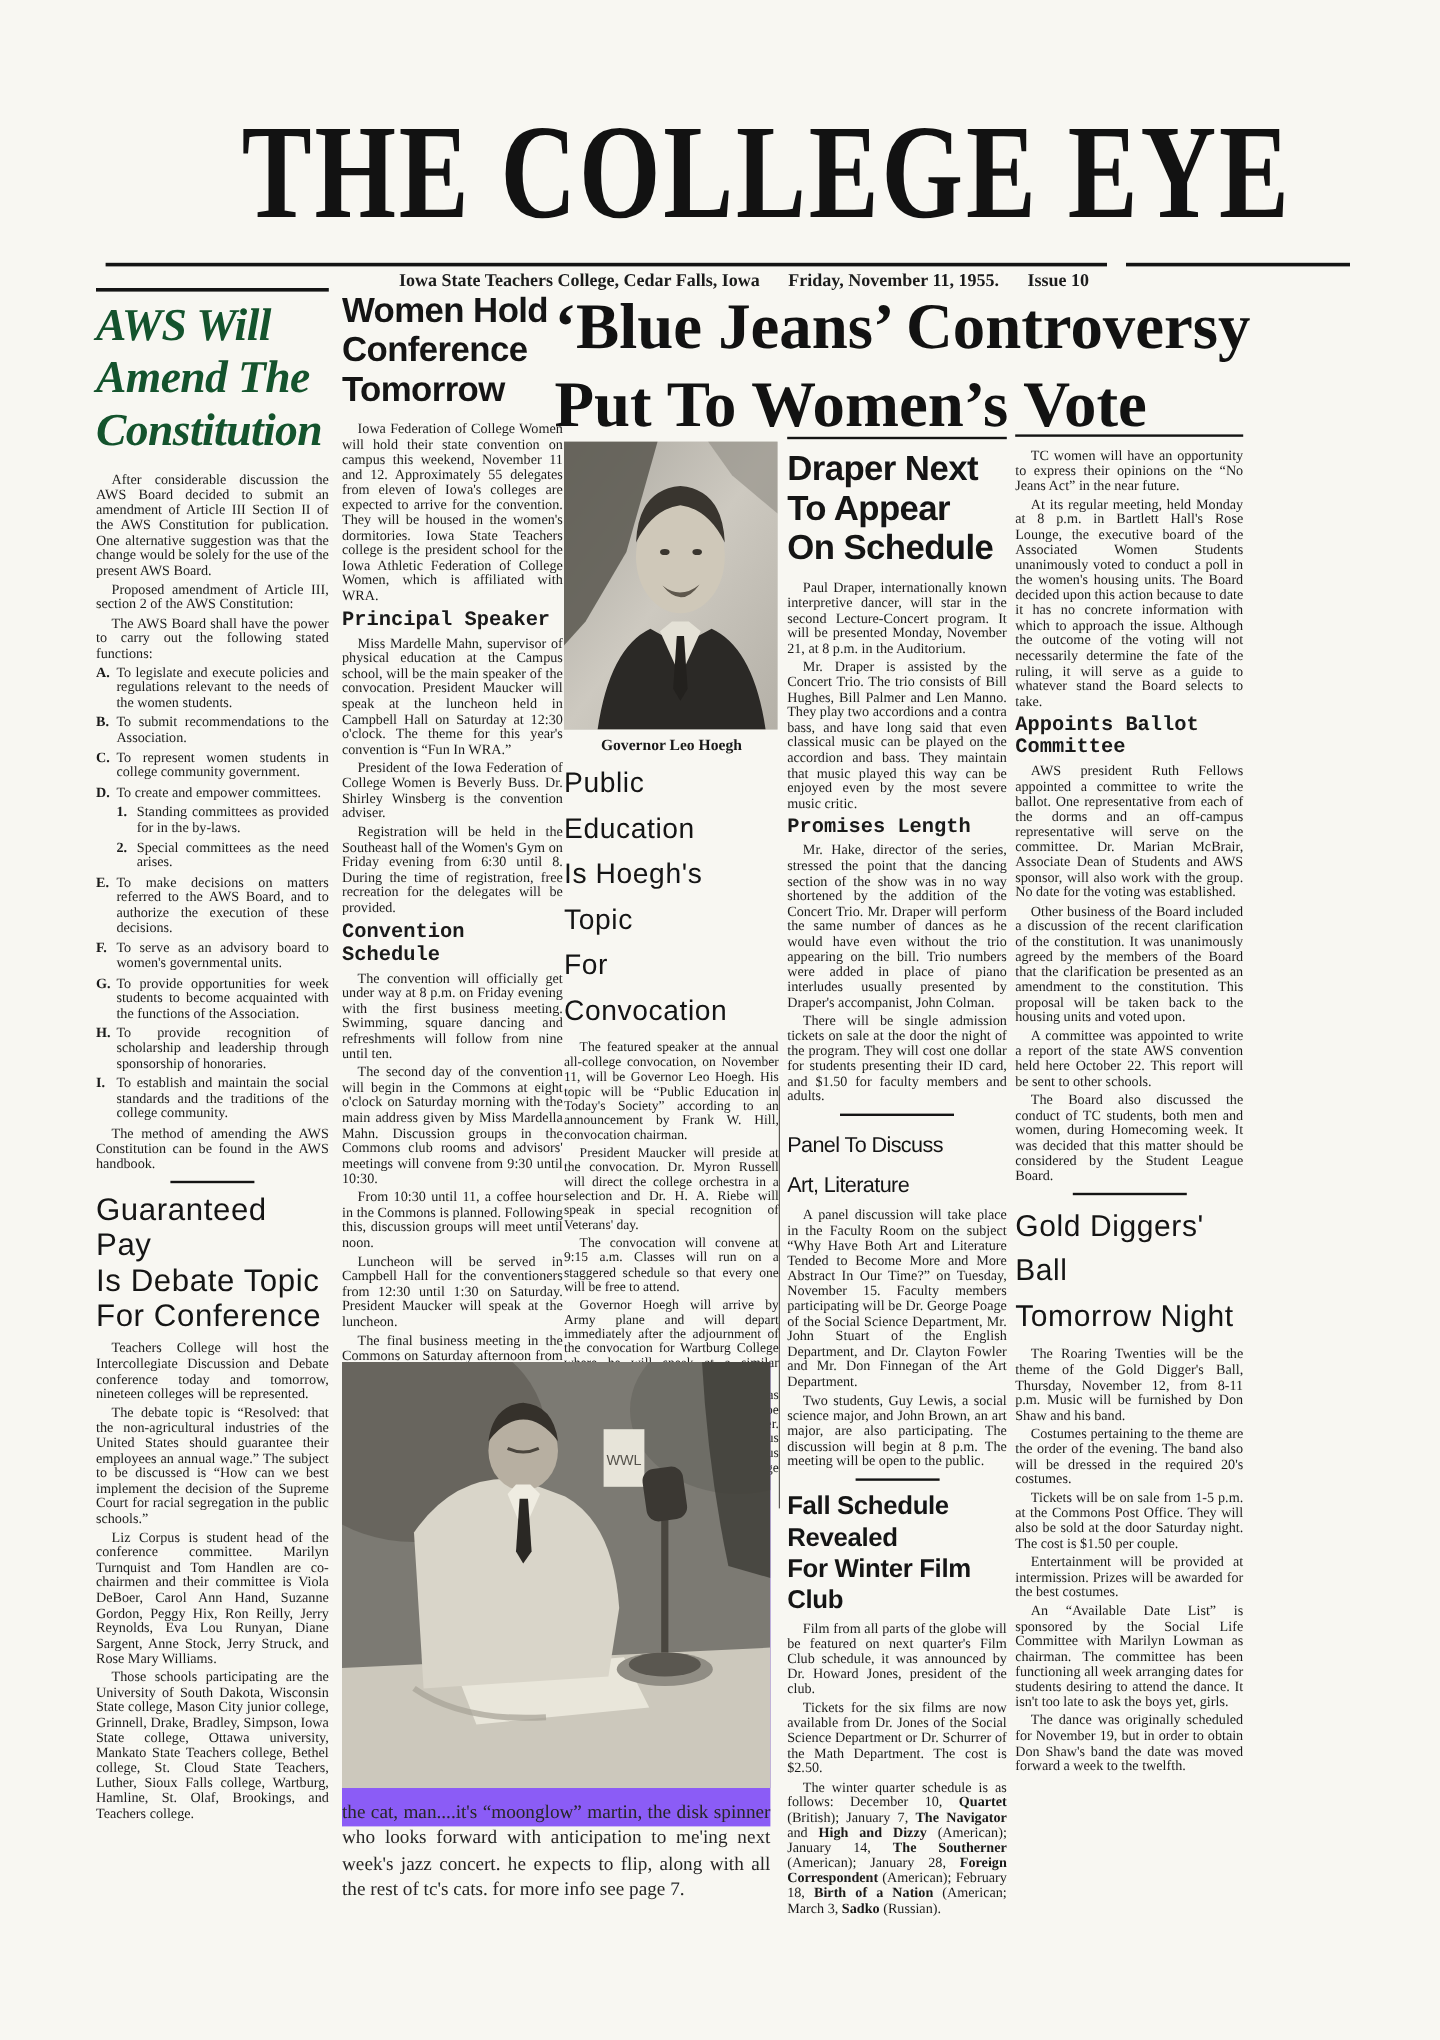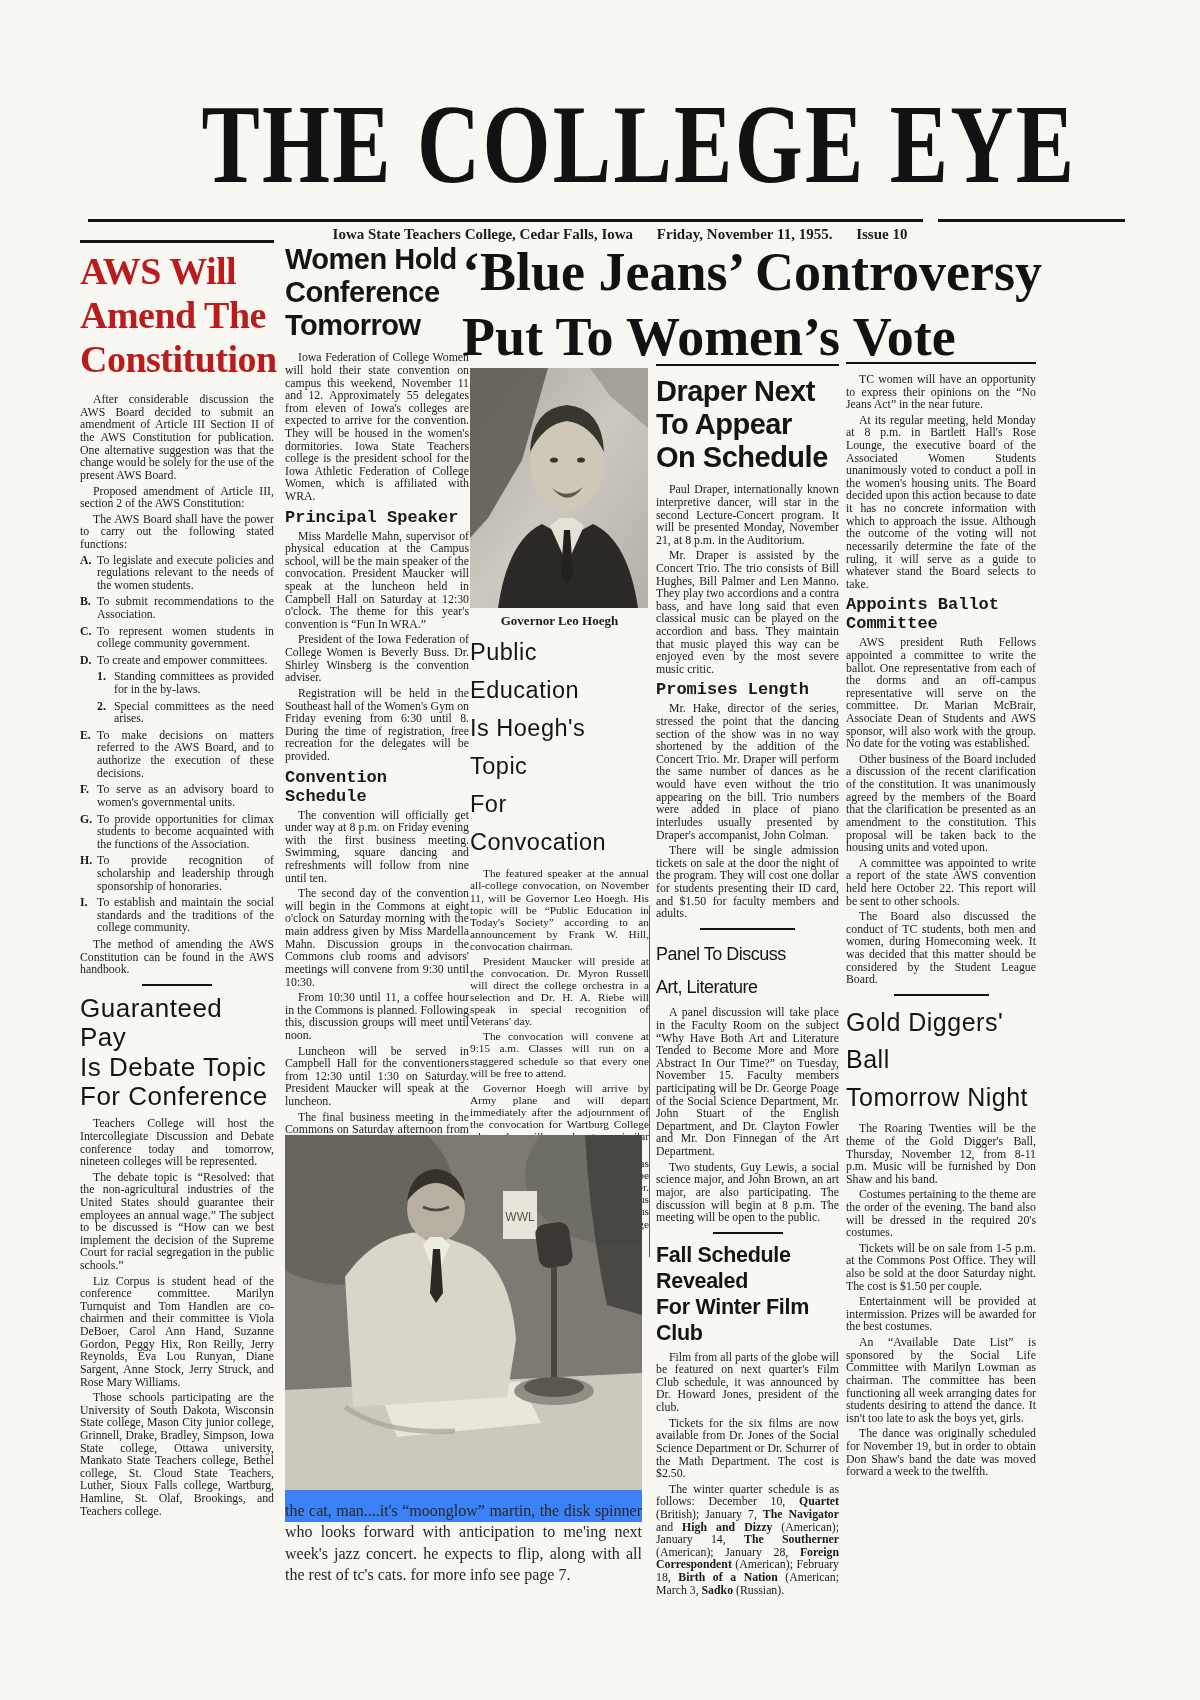--- a/index.html
+++ b/index.html
@@ -25,42 +25,42 @@
   #col1 { left:80px;  width:194px; top:240px; }
   #col2 { left:285px; width:184px; top:243px; }
   #col3 { left:470px; width:179px; top:368px; }
   #col4 { left:656px; width:183px; top:364px; }
   #col5 { left:846px; width:190px; top:362px; }
   .col-rule { height:3px; background:#141414; margin-bottom:6px; }
   .head-rule { height:2px; background:#141414; margin-bottom:9px; }
   
   .hl-lead { position:absolute; left:462px; top:240px; width:672px; margin:0;
     font-weight:bold; font-size:54px; line-height:1.2; letter-spacing:0; color:#121212; }
-  .hl-serif-lg { margin:4px 0 12px; font-weight:bold; font-size:38px; line-height:1.16; letter-spacing:-0.5px; color:#b91c1c; }
+  .hl-serif-lg { margin:4px 0 12px; font-weight:bold; font-size:38px; line-height:1.16; letter-spacing:-0.5px; color:#14532d;font-style:italic; }
   .hl-sans { font-family:"Liberation Sans", sans-serif; color:#151515; margin:0 0 10px; }
   .hl-sans-bold   { font-weight:700; font-size:29px; line-height:1.13; letter-spacing:-0.5px; }
   .hl-panel  { font-weight:400; font-size:18px; line-height:1.85; letter-spacing:-0.5px; margin-bottom:2px; }
   .hl-film   { font-weight:700; font-size:21.5px; line-height:1.22; letter-spacing:-0.3px; margin-bottom:4px; }
   .hl-guaranteed { font-weight:400; font-size:26px; line-height:1.13; letter-spacing:0.5px; margin:2px 0 6px; }
   .hl-guide      { font-weight:400; font-size:26px; line-height:1.35; letter-spacing:0.5px; }
   .hl-hoegh      { font-weight:400; font-size:23.5px; line-height:1.62; letter-spacing:0.5px; margin:4px 0 6px; }
   .hl-gold       { font-weight:400; font-size:25px; line-height:1.5; letter-spacing:0.5px; margin-bottom:6px; }
   
   .bodytext p { margin:0 0 3px; font-size:11.8px; line-height:1.07; text-align:justify; text-indent:13px; }
   #col3 .bodytext p { font-size:11.3px; }
   .subhead { font-weight:bold; font-size:17px; margin:5px 0 3px;font-family:Liberation Mono, monospace; }
   .li { display:flex; font-size:11.8px; line-height:1.07; margin:0 0 4px; text-align:justify; }
   .li .li-label { flex:none; width:17px; font-weight:bold; }
   .li.sub { margin-left:17px; }
   .divider { border:none; border-top:2px solid #141414; width:70px; margin:8px auto 8px; }
   .divider.wide { width:95px; }
   
   .photo-hoegh { width:178px; height:240px; display:block; background:#c8c5bd; }
   .photo-caption { text-align:center; font-weight:bold; font-size:13px; margin:5px 0 4px; }
-  .photo-lower { position:absolute; left:285px; top:1135px; width:357px; height:387px; z-index:3; background:#3b82f6; }
+  .photo-lower { position:absolute; left:285px; top:1135px; width:357px; height:387px; z-index:3; background:#8b5cf6; }
   .photo-lower svg { display:block; }
   .caption-lower { position:absolute; left:285px; top:1500px; width:357px; z-index:3;
     font-size:16px; line-height:1.33; text-align:justify; color:#272727; }
   .vrule { position:absolute; left:649px; top:905px; width:1px; height:352px; background:#5a5853; z-index:1; }
 </style>
 </head>
 <body>
 
 <div class="page">
 
@@ -117,21 +117,21 @@
       <div class="li">
           <span class="li-label">E.</span>
           <span>To make decisions on matters referred to the AWS Board, and to authorize the execution of these decisions.</span>
         </div>
       <div class="li">
           <span class="li-label">F.</span>
           <span>To serve as an advisory board to women's governmental units.</span>
         </div>
       <div class="li">
           <span class="li-label">G.</span>
-          <span>To provide opportunities for climax students to become acquainted with the functions of the Association.</span>
+          <span>To provide opportunities for week students to become acquainted with the functions of the Association.</span>
         </div>
       <div class="li">
           <span class="li-label">H.</span>
           <span>To provide recognition of scholarship and leadership through sponsorship of honoraries.</span>
         </div>
       <div class="li">
           <span class="li-label">I.</span>
           <span>To establish and maintain the social standards and the traditions of the college community.</span>
         </div>
       <p>The method of amending the AWS Constitution can be found in the AWS handbook.</p>

